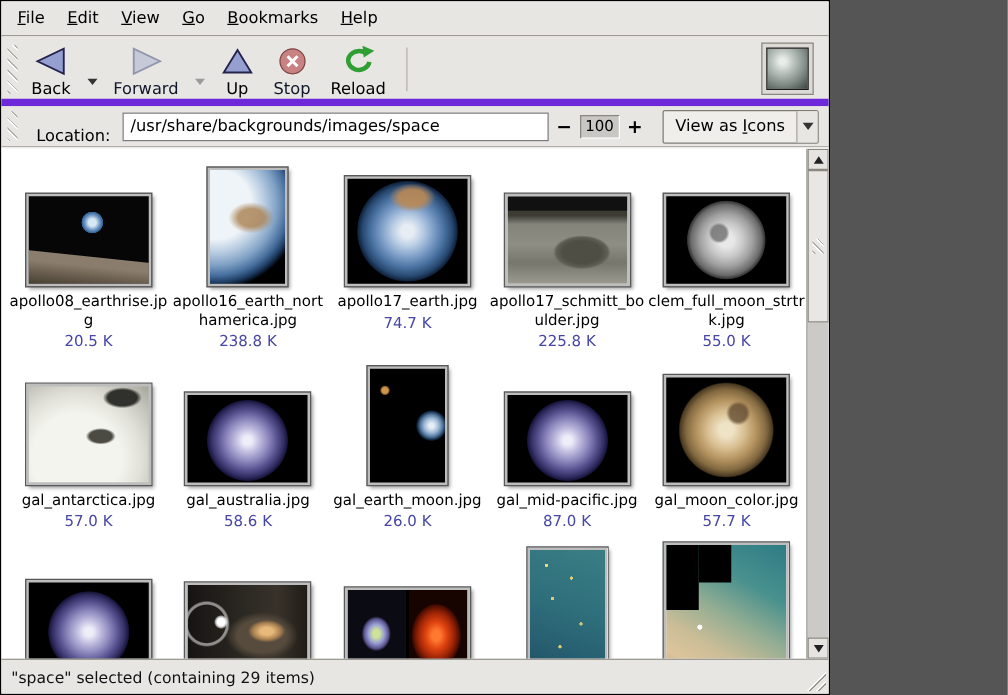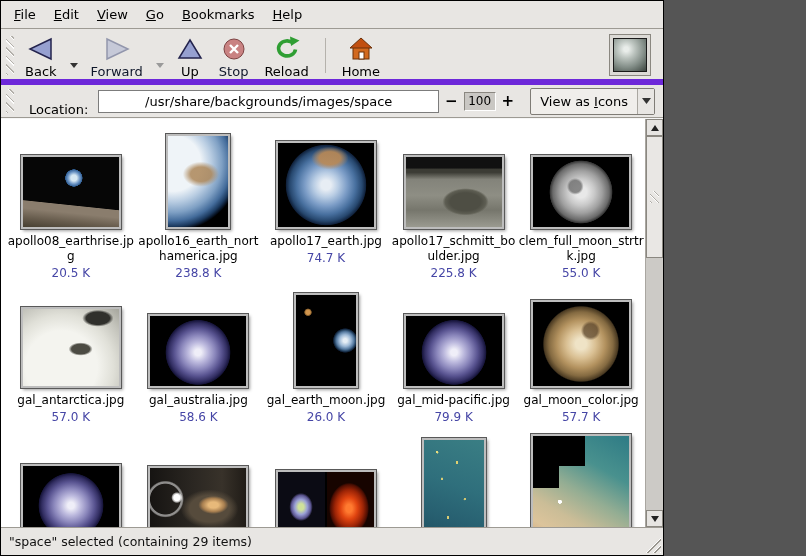--- a/index.html
+++ b/index.html
@@ -35,21 +35,21 @@
     display:flex; align-items:center; justify-content:center; }
   .throbber{ width:34px; height:34px; border:1px solid #1a1a1a;
     background:radial-gradient(circle at 38% 32%, #e9edea 0 8%, #bcc4bf 30%, #828d87 62%, #545e58 86%, #3c443f 100%); }
 
   
   .locbar{ height:33px; display:flex; align-items:center;
     border-bottom:1px solid #9d9a93; background:#e8e6e3; padding:0 8px 0 2px; }
   .locbar .grip{ height:24px; align-self:center; }
   .loclabel{ font-size:13px; margin:17px 10px 0 12px; color:#000000; }
   .locinput{ flex:1; height:23px; border:1px solid #7c7c7c; background:#fff;
-    font-family:"DejaVu Sans","Liberation Sans",sans-serif; font-size:13px; padding:2px 5px;text-align:center; }
+    font-family:"DejaVu Sans","Liberation Sans",sans-serif; font-size:13px; padding:2px 5px; }
   .zoombtn{ font-size:15px; font-weight:bold; padding:0 6px; color:#000; cursor:default; }
   .zoomlevel{ width:32px; height:19px; background:#c9c7c3;
     border-top:1px solid #8a8780; border-left:1px solid #8a8780;
     border-bottom:1px solid #fff; border-right:1px solid #fff;
     font-size:12px; text-align:center; line-height:17px; }
   .combo{ display:flex; align-items:stretch; margin-left:10px; height:27px;
     border:1px solid #7f7c76; border-radius:2px; background:#f0eeeb; }
   .combo-label{ font-size:13px; padding:5px 9px; white-space:nowrap; }
   .combo-arrow{ width:17px; border-left:1px solid #aaa7a1; display:flex;
     align-items:center; justify-content:center; background:#e8e6e3; }
@@ -213,30 +213,20 @@
         <svg width="30" height="26" viewBox="0 0 30 26">
           <path d="M21 7 A 8.5 7.5 0 1 0 23.5 13.5" fill="none" stroke="#2f9e33" stroke-width="3.6"></path>
           <polygon points="18,0.5 27.5,4.5 19,10" fill="#2f9e33"></polygon>
         </svg>
       </span>
       <span class="lbl">Reload</span>
     </div>
 
     <div class="tsep"></div>
 
-    <div class="tbtn">
-      <span class="ic">
-        <svg width="30" height="26" viewBox="0 0 30 26">
-          <rect x="7" y="11" width="16" height="12" fill="#d2691e" stroke="#6b3008"></rect>
-          <polygon points="4,12 15,2 26,12" fill="#c14f10" stroke="#6b3008"></polygon>
-          <rect x="13" y="16" width="5" height="7" fill="#fff" stroke="#6b3008"></rect>
-        </svg>
-      </span>
-      <span class="lbl">Home</span>
-    </div>
 
     <div class="throbber-box">
       <div class="throbber"></div>
     </div>
   </div>
 
   <div class="locbar">
     <div class="grip"></div>
     <span class="loclabel">Location:</span>
     <input class="locinput" type="text" value="/usr/share/backgrounds/images/space" style="">
@@ -312,21 +302,21 @@
               <div class="tb k-earth-moon"></div>
             </div>
             <div class="fname">gal_earth_moon.jpg</div>
             <div class="fsize">26.0 K</div>
           </div>
           <div class="cell">
             <div class="tw">
               <div class="tb k-mid-pacific"></div>
             </div>
             <div class="fname">gal_mid-pacific.jpg</div>
-            <div class="fsize">79.9 K</div>
+            <div class="fsize">87.0 K</div>
           </div>
           <div class="cell">
             <div class="tw">
               <div class="tb k-color-moon"></div>
             </div>
             <div class="fname">gal_moon_color.jpg</div>
             <div class="fsize">57.7 K</div>
           </div>
         </div>
         <div class="grid-row row3">

